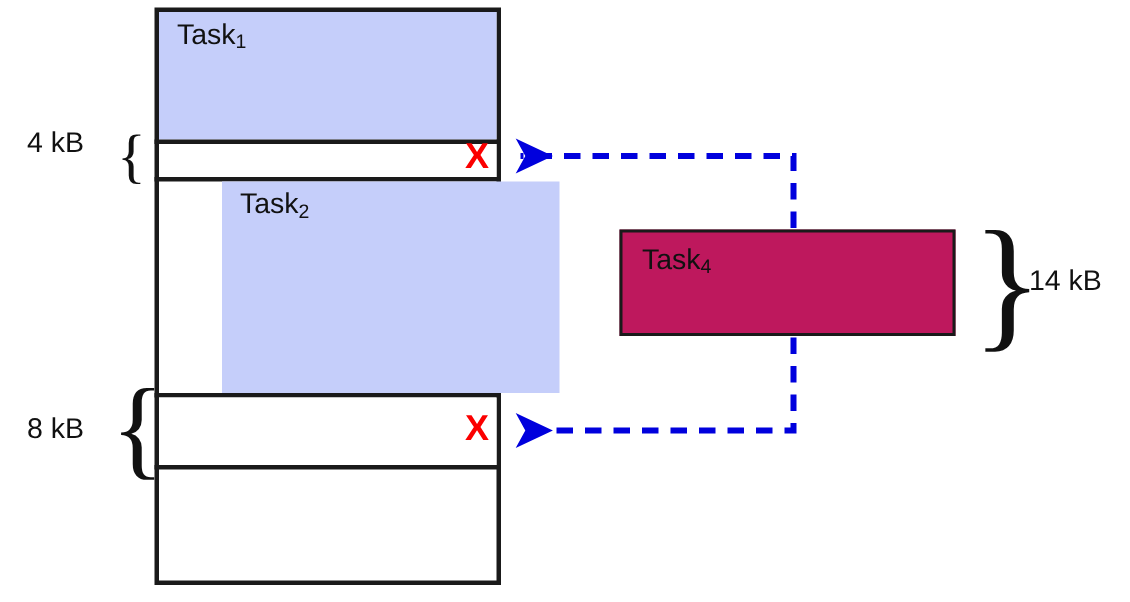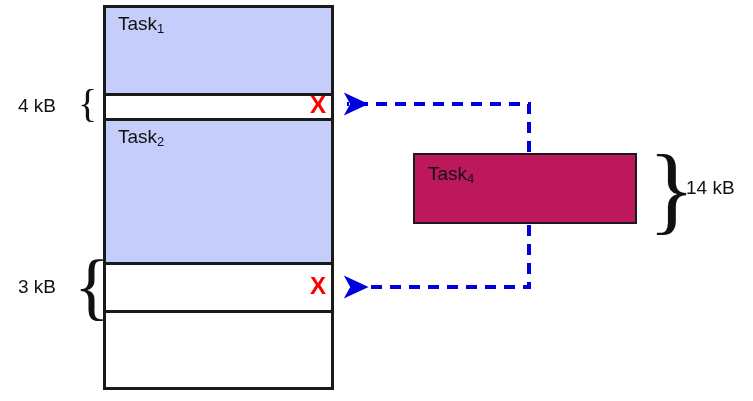--- a/index.html
+++ b/index.html
@@ -137,33 +137,33 @@
   <div class="mem-outline"></div>
 
   <div class="seg filled" style="top:8px; height:85px;">
     <span class="seg-label"><span>Task</span><sub>1</sub></span>
   </div>
   <div class="hline" style="top:93px;"></div>
 
   <div class="seg hole" style="top:96px; height:22px;"></div>
   <div class="hline" style="top:118px;"></div>
 
-  <div class="seg filled" style="top:121px; height:141px;">
+  <div class="seg filled" style="top:121px; height:141px;margin-left:42px;">
     <span class="seg-label"><span>Task</span><sub>2</sub></span>
   </div>
   <div class="hline" style="top:262px;"></div>
 
   <div class="seg hole" style="top:265px; height:45px;"></div>
   <div class="hline" style="top:310px;"></div>
 
 
-  <div class="size-label" style="left:18px; top:96px;">4 kB</div>
+  <div class="size-label" style="left:18px; top:86px;">4 kB</div>
   <div class="brace-left" style="left:78px; top:84px; font-size:40px;">{</div>
 
-  <div class="size-label" style="left:18px; top:277px;">3 kB</div>
+  <div class="size-label" style="left:18px; top:277px;">8 kB</div>
   <div class="brace-left" style="left:74px; top:249px; font-size:74px;">{</div>
 
   <div class="xmark" style="left:310px; top:93px;">X</div>
   <div class="xmark" style="left:310px; top:274px;">X</div>
 
   <svg class="arrows" viewBox="0 0 753 401">
     <defs>
       <marker id="ahead" markerWidth="7" markerHeight="7" refX="5.4" refY="3.2" orient="auto" markerUnits="strokeWidth">
         <path d="M 6.2 0.3 L 0 3.2 L 6.2 6.1 L 4.6 3.2 Z" fill="#0000dd"></path>
       </marker>

